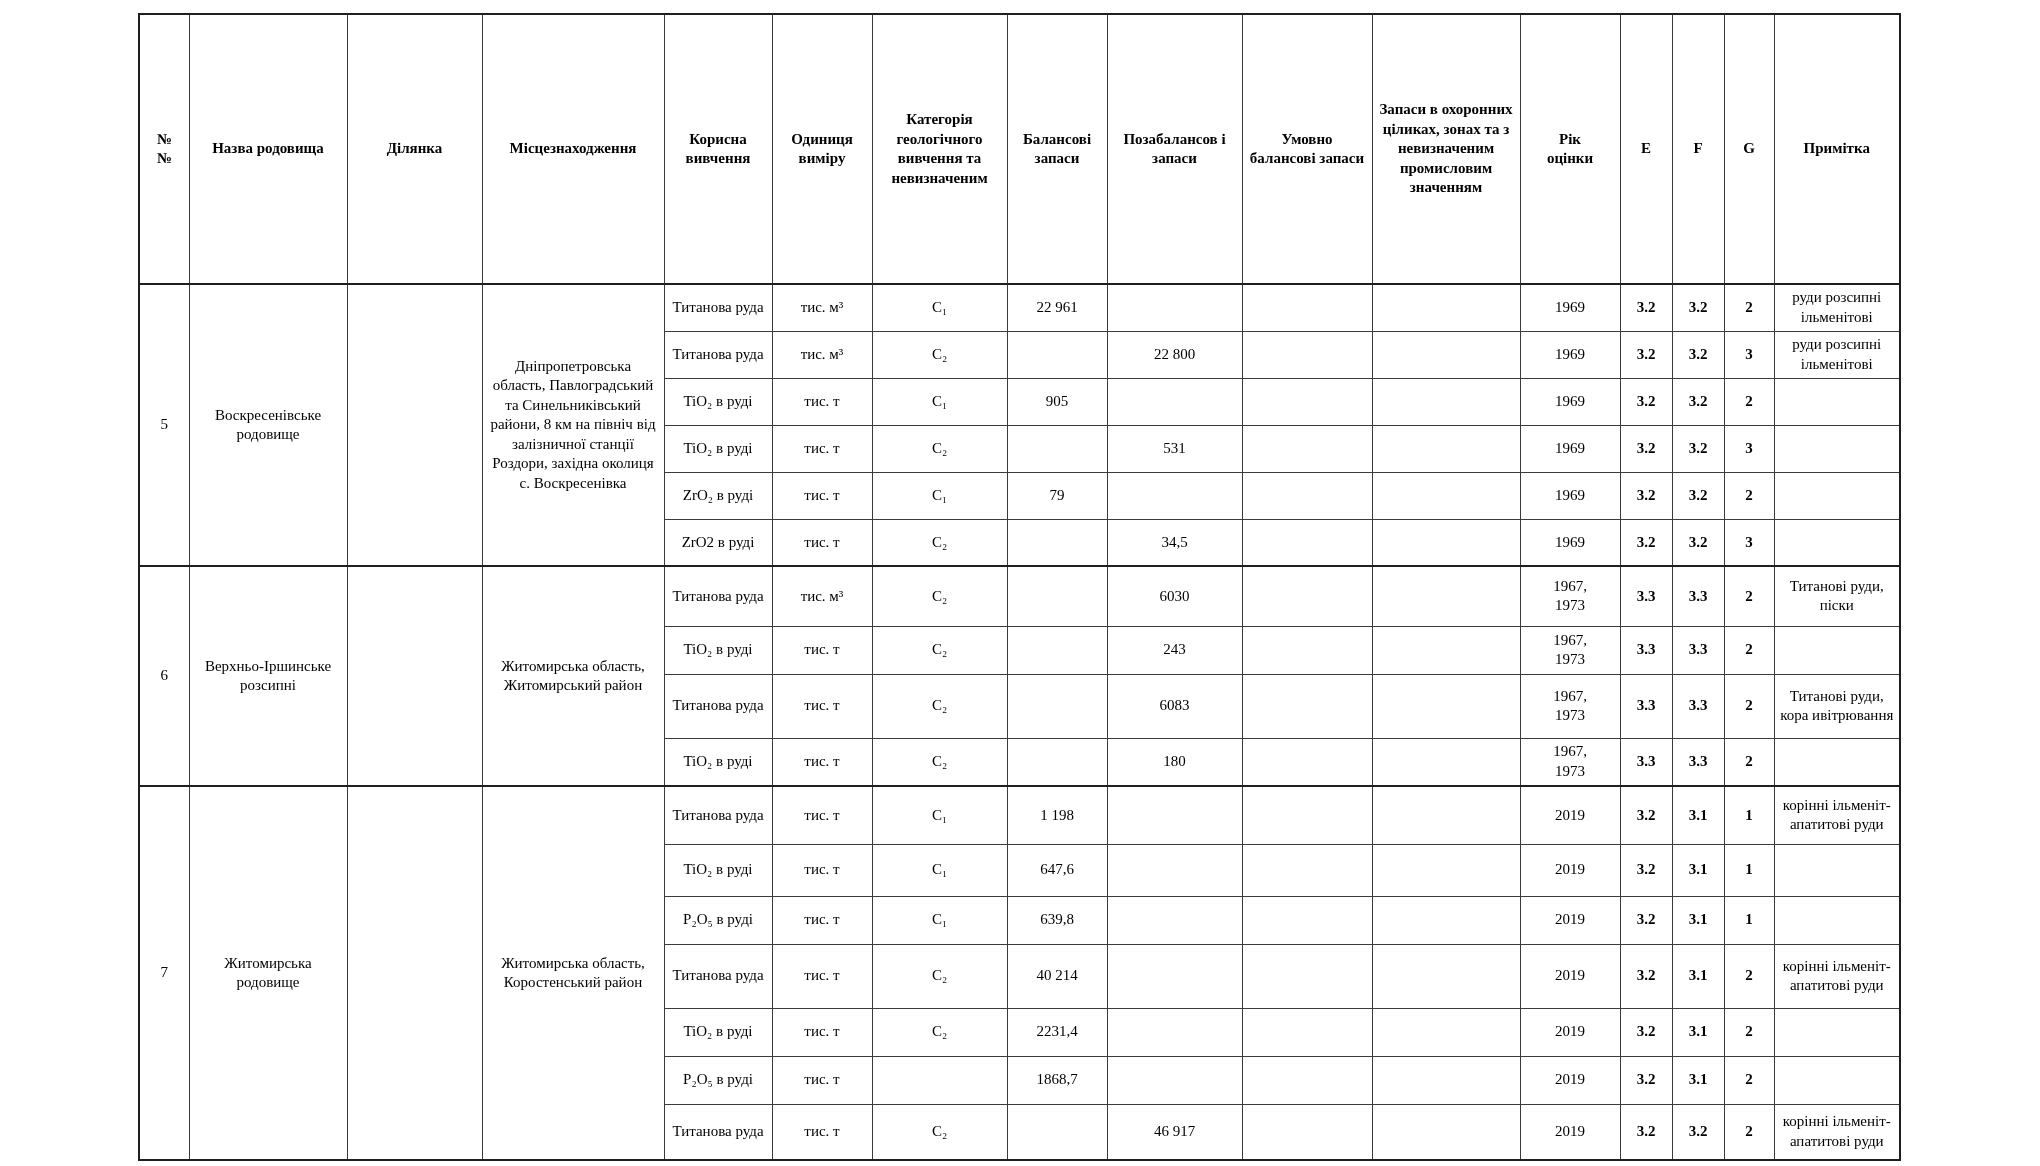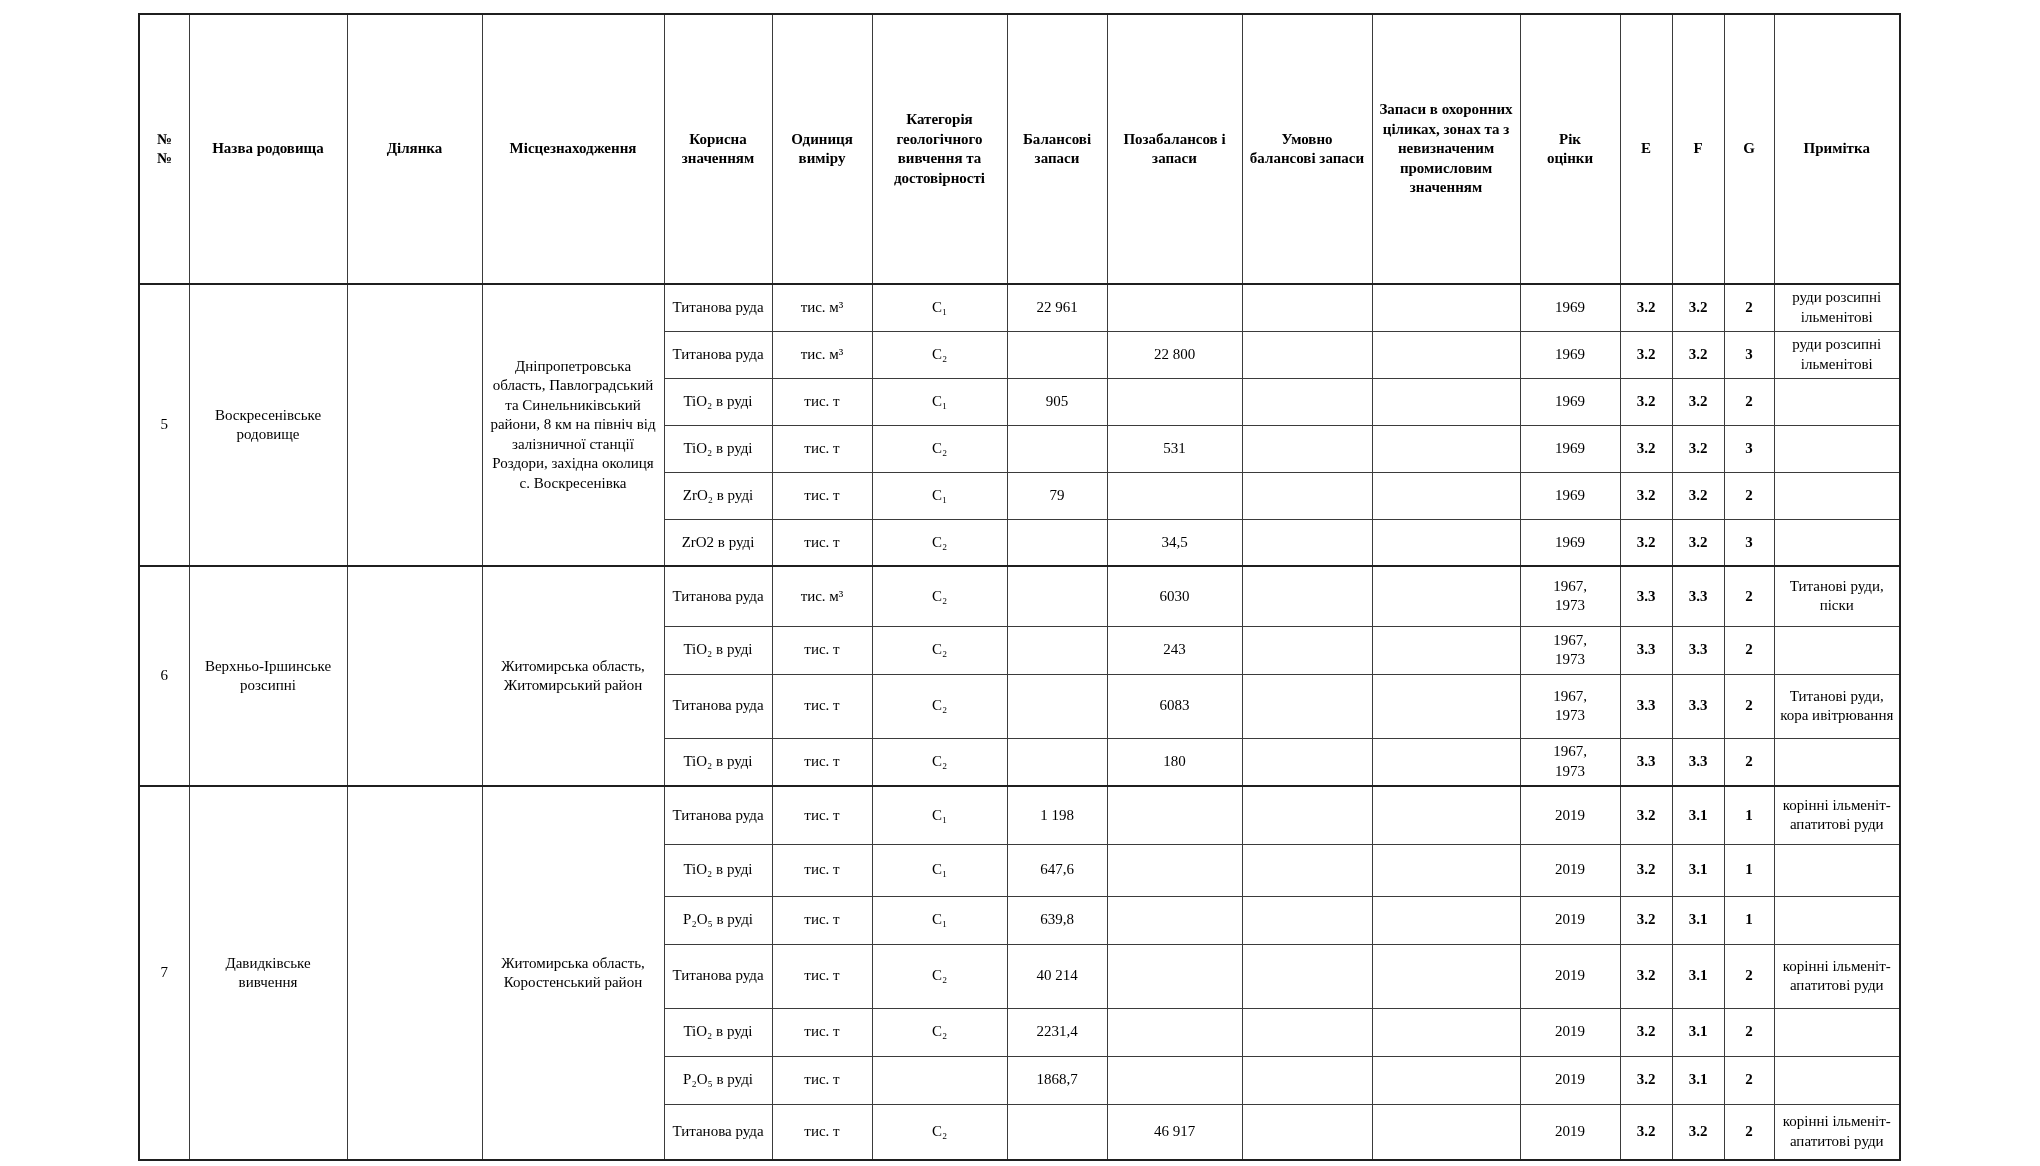--- a/index.html
+++ b/index.html
@@ -52,24 +52,24 @@
         <col style="width:126px">
   </colgroup>
   <thead>
     <tr>
       <th class="pre">№
 №</th>
       <th>Назва родовища</th>
       <th>Ділянка</th>
       <th>Місцезнаходження</th>
       <th class="pre">Корисна
-значенням</th>
+вивчення</th>
       <th class="pre">Одиниця
 виміру</th>
-      <th>Категорія геологічного вивчення та достовірності</th>
+      <th>Категорія геологічного вивчення та невизначеним</th>
       <th>Балансові запаси</th>
       <th>Позабалансов і запаси</th>
       <th>Умовно балансові запаси</th>
       <th>Запаси в охоронних ціликах, зонах та з невизначеним промисловим значенням</th>
       <th class="pre">Рік
 оцінки</th>
       <th>E</th>
       <th>F</th>
       <th>G</th>
       <th>Примітка</th>
@@ -226,21 +226,21 @@
       <td class="c-year pre">1967,
 1973</td>
       <td class="c-e">3.3</td>
       <td class="c-f">3.3</td>
       <td class="c-g">2</td>
       <td class="c-note"></td>
     </tr>
 
     <tr class="h58 gsep">
       <td rowspan="7">7</td>
-      <td rowspan="7">Давидківське вивчення</td>
+      <td rowspan="7">Житомирська родовище</td>
       <td rowspan="7"></td>
       <td rowspan="7">Житомирська область, Коростенський район</td>
       <td class="c-min">Титанова руда</td>
       <td class="c-unit">тис. т</td>
       <td class="c-cat">C₁</td>
       <td class="c-bal">1 198</td>
       <td class="c-off"></td>
       <td class="c-cond"></td>
       <td class="c-prot"></td>
       <td class="c-year pre">2019</td>

